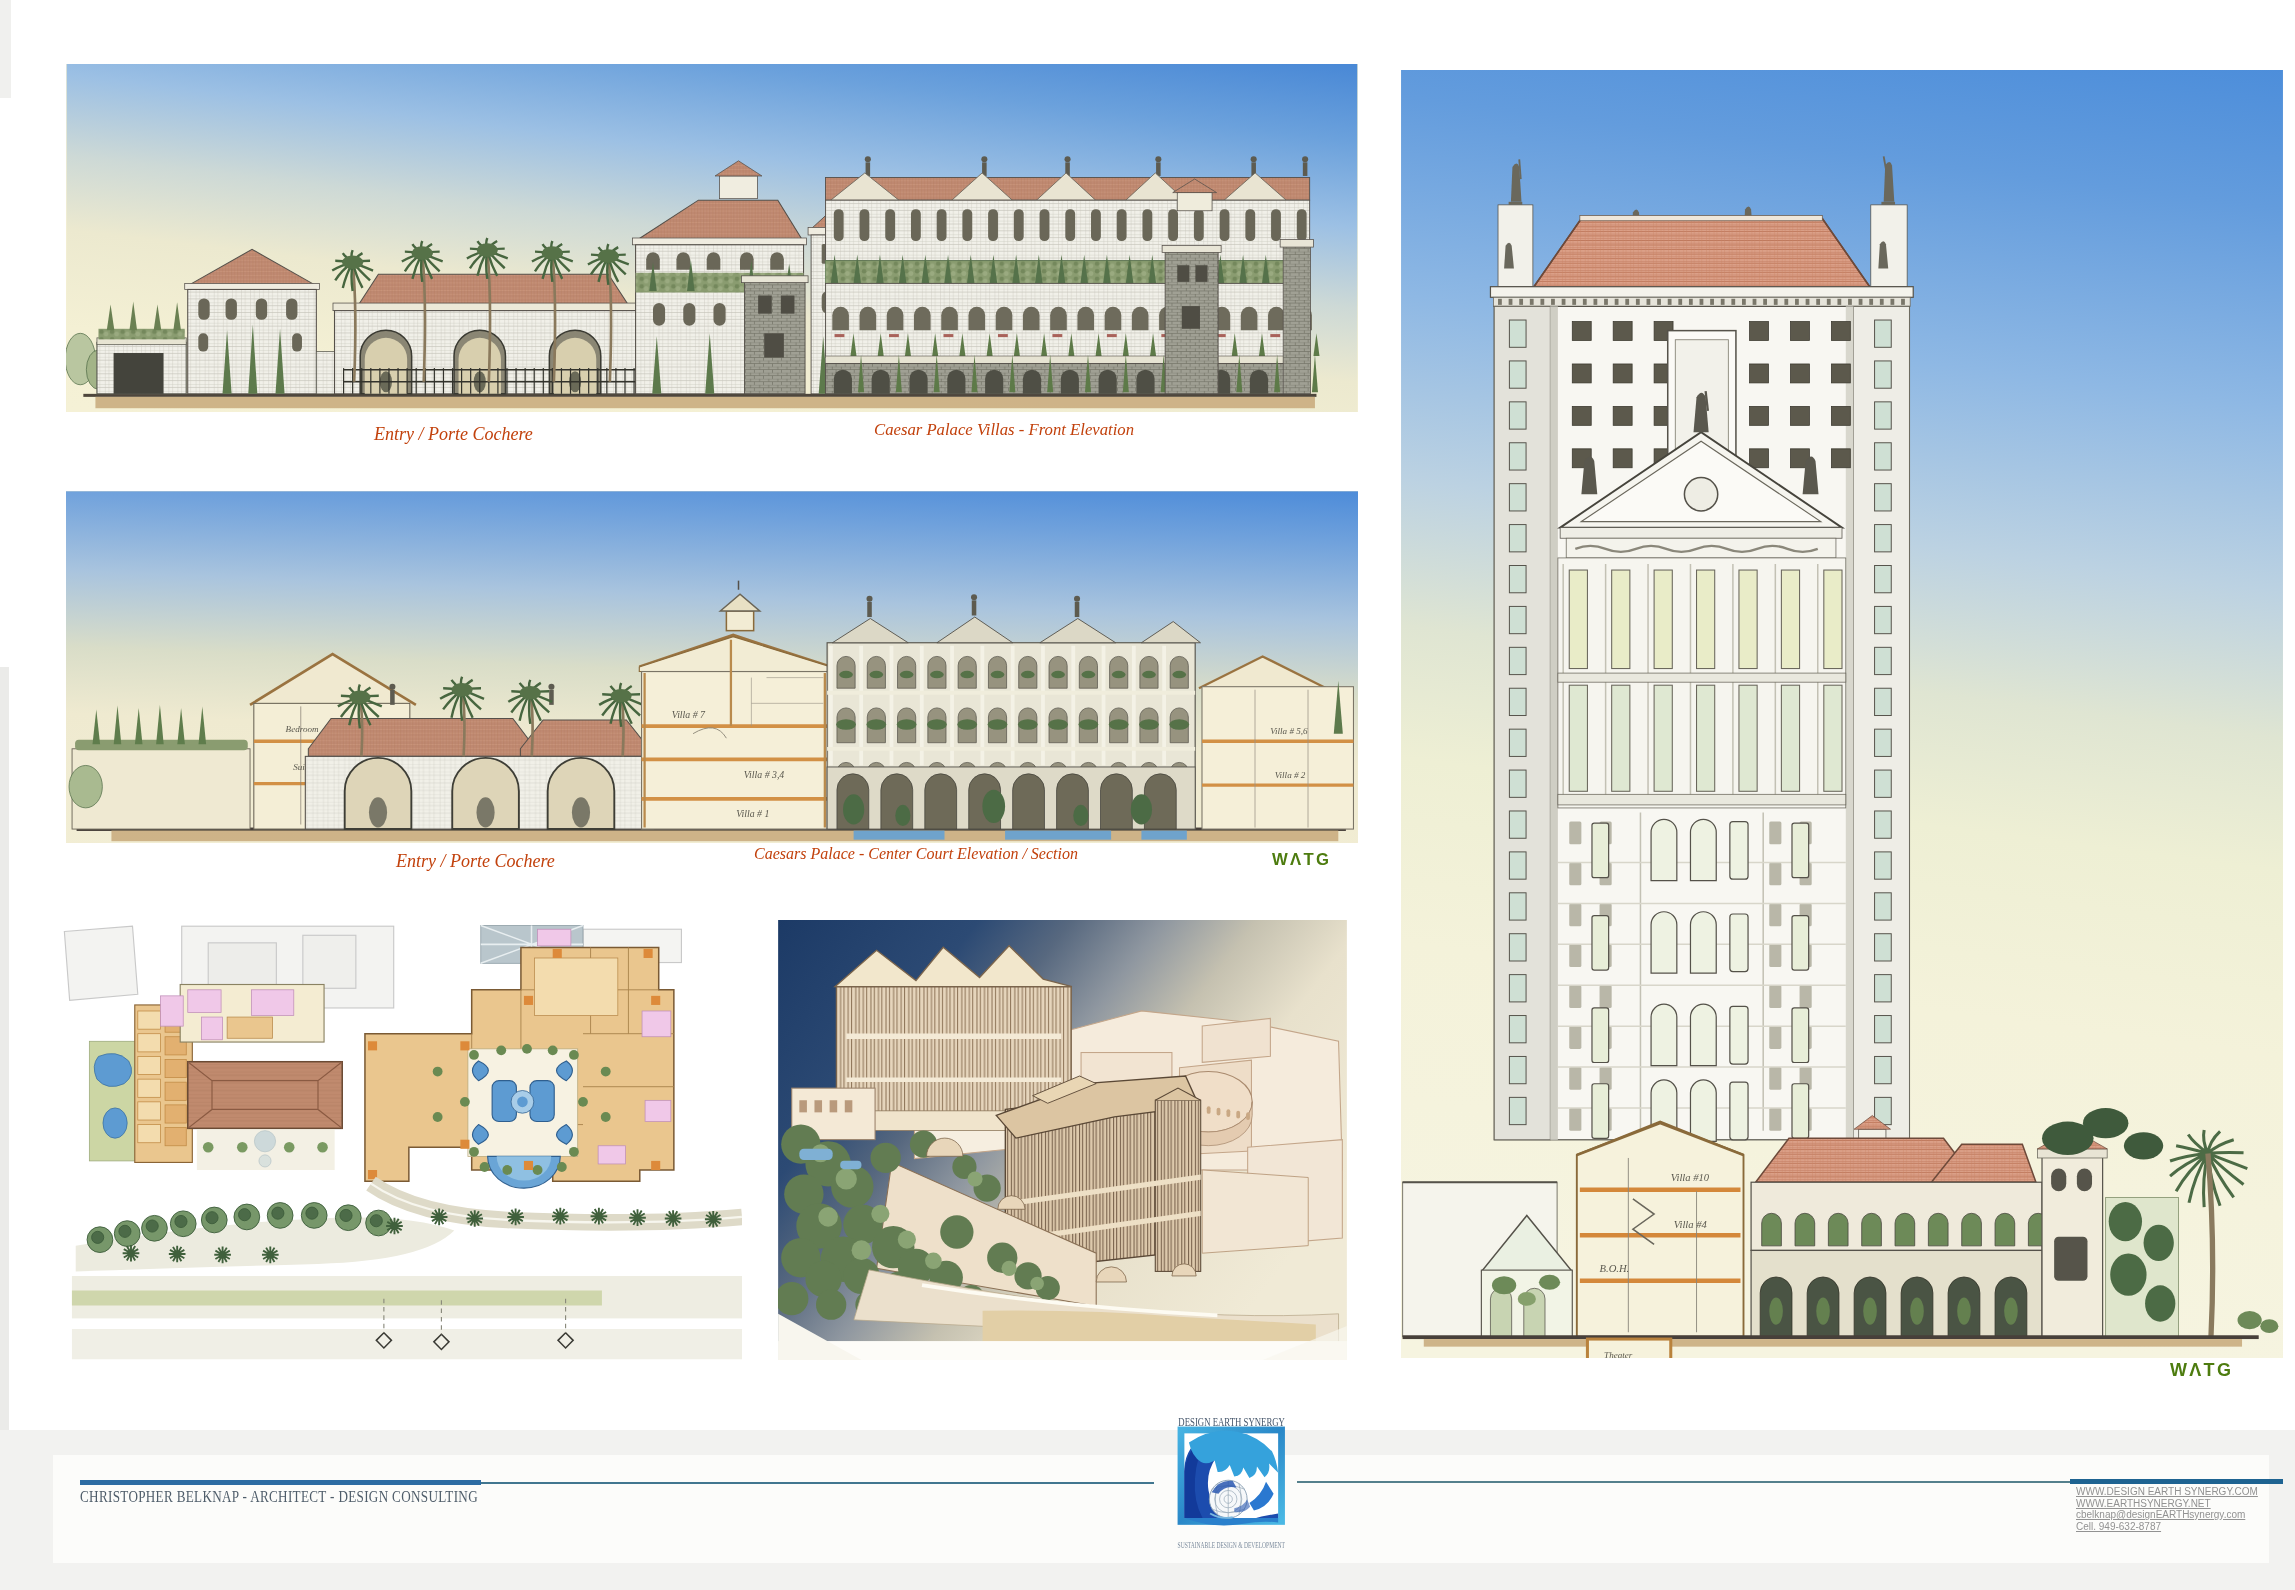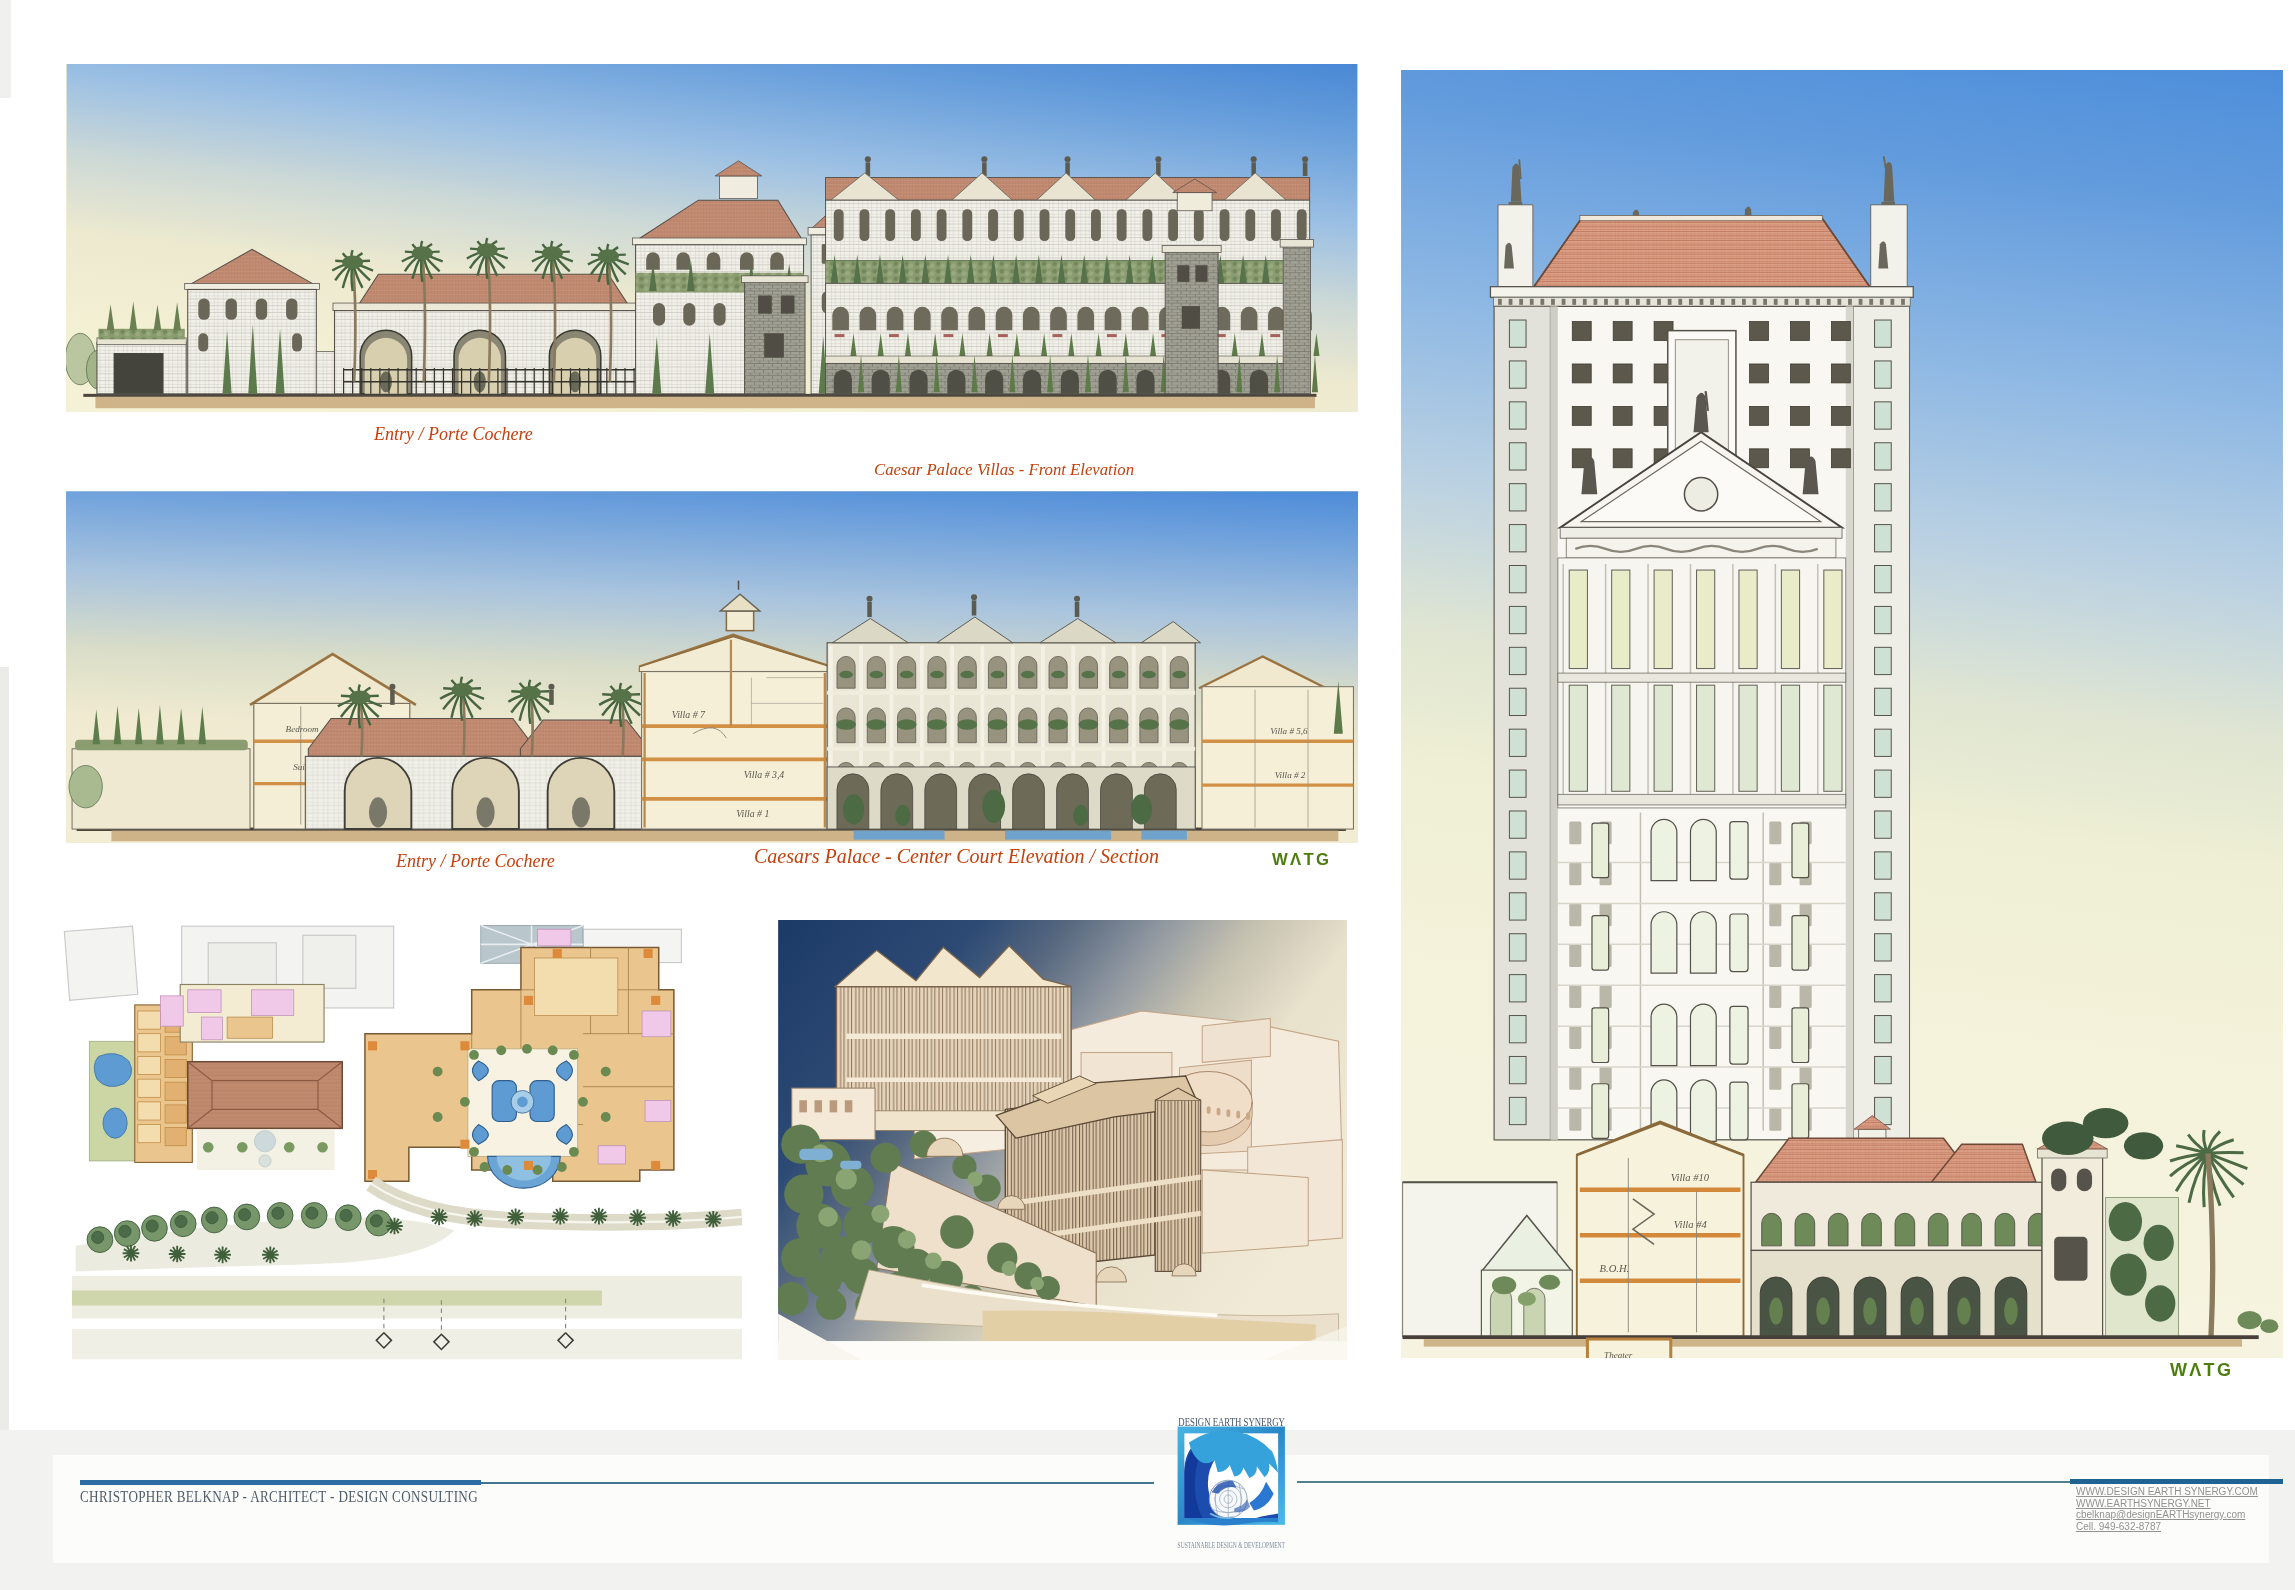--- a/index.html
+++ b/index.html
@@ -350,21 +350,21 @@
       <rect x="1468" y="266" width="16" height="22"></rect>
       <rect x="1492" y="266" width="16" height="22"></rect>
       <rect x="1474" y="320" width="24" height="30"></rect>
     </g>
     <rect x="1608" y="240" width="36" height="196" fill="url(#stone)" stroke="#55504a"></rect>
     <rect x="1604" y="232" width="44" height="10" fill="#e8e5d6" stroke="#55504a"></rect>
   </svg>
 
 <div class="abs cap" style="left:374px;top:424px;font-size:18px;">Entry / Porte Cochere</div>
 
-<div class="abs cap" style="left:874px;top:420px;font-size:16.7px;margin-top:40px;">Caesar Palace Villas - Front Elevation</div>
+<div class="abs cap" style="left:874px;top:420px;font-size:16.7px;">Caesar Palace Villas - Front Elevation</div>
 
 <div class="abs" style="left:66px;top:491px;width:1292px;height:352px;background:#f0ecd2;"></div>
 <svg class="abs" style="left:66px;top:491px;" width="1292" height="352" viewBox="0 0 1706 464" xmlns="http://www.w3.org/2000/svg">
     <defs>
       <linearGradient id="sky2" gradientUnits="userSpaceOnUse" x1="900" y1="-60" x2="875" y2="566">
         <stop offset="0" stop-color="#3f83d8"></stop>
         <stop offset="0.15" stop-color="#6fa1dc"></stop>
         <stop offset="0.32" stop-color="#a9c4de"></stop>
         <stop offset="0.48" stop-color="#d9ddc8"></stop>
         <stop offset="0.62" stop-color="#efead0"></stop>
@@ -594,21 +594,21 @@
       <text x="1590" y="320">Villa # 5,6</text>
       <text x="1596" y="378">Villa # 2</text>
     </g>
     <g fill="#5d7a4c">
       <path d="M1680 250 l6 70 h-12z"></path>
     </g>
   </svg>
 
 <div class="abs cap" style="left:396px;top:851px;font-size:18px;">Entry / Porte Cochere</div>
 
-<div class="abs cap" style="left:754px;top:845px;font-size:20px;">Caesars Palace - Center Court Elevation / Section</div>
+<div class="abs cap" style="left:754px;top:845px;font-size:16px;">Caesars Palace - Center Court Elevation / Section</div>
 
 <div class="abs watg" style="left:1272px;top:850px;font-size:16.7px;letter-spacing:2.3px;">WΛTG</div>
 <svg class="abs" style="left:53px;top:920px;" width="689" height="447" viewBox="0 0 910 590" xmlns="http://www.w3.org/2000/svg">
     <defs>
       <pattern id="roofp" width="10" height="10" patternUnits="userSpaceOnUse">
         <rect width="10" height="10" fill="#c08a6e"></rect>
         <path d="M0 0H10M0 5H10" stroke="#a9765c" stroke-width="0.7"></path>
       </pattern>
     </defs>
     <g stroke="#c9c9c9" stroke-width="1.5" fill="#f3f3f1">

